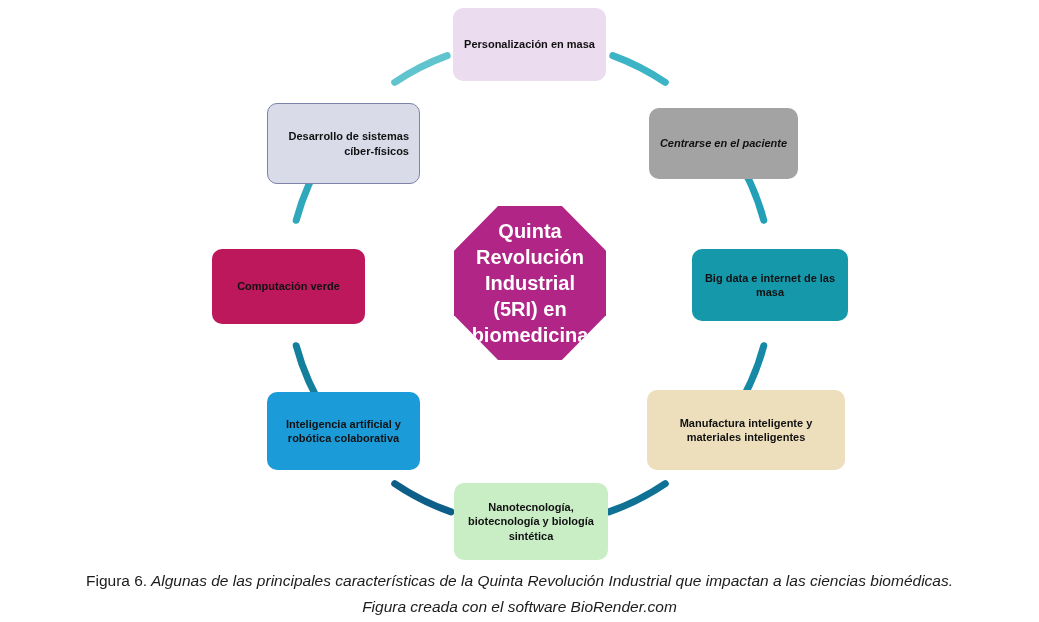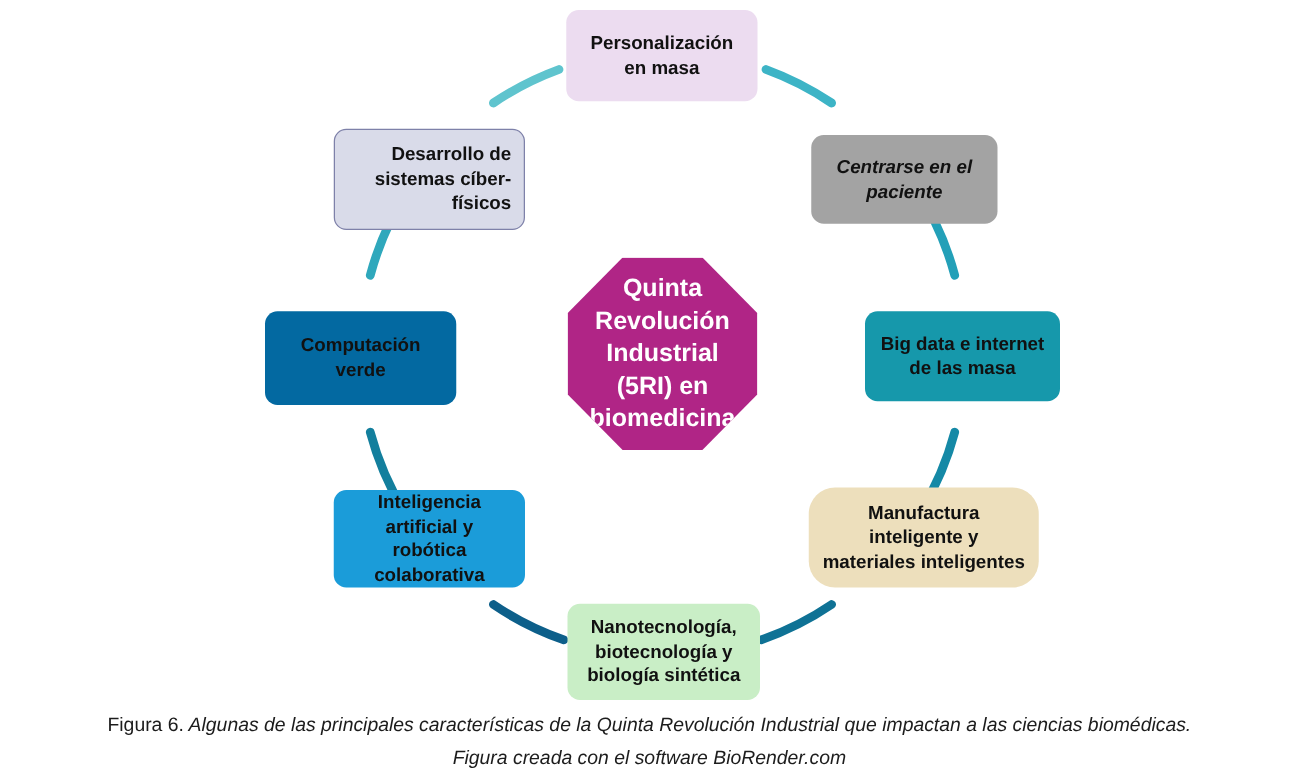--- a/index.html
+++ b/index.html
@@ -10,34 +10,34 @@
     font-family:"Liberation Sans", sans-serif;
     overflow:hidden;
   }
   .arcs{position:absolute;left:0;top:0;}
   .arcs path{fill:none;stroke-width:7;stroke-linecap:round;}
   .node{
     position:absolute;
     display:flex;align-items:center;justify-content:center;
     text-align:center;
     font-weight:700;
-    font-size:15px;
+    font-size:11px;
     line-height:1.3;
     color:#111111;
     border-radius:10px;
     padding:6px 10px;
     box-sizing:border-box;
   }
   .node-personalizacion{left:453px;top:8px;width:153px;height:73px;}
   .node-desarrollo{left:267px;top:103px;width:153px;height:81px;border:1.5px solid #7e81a9;text-align:right;}
   .node-centrarse{left:649px;top:108px;width:149px;height:71px;}
   .node-computacion{left:212px;top:249px;width:153px;height:75px;}
   .node-bigdata{left:692px;top:249px;width:156px;height:72px;}
   .node-inteligencia{left:267px;top:392px;width:153px;height:78px;}
-  .node-manufactura{left:647px;top:390px;width:184px;height:80px;border-radius:21px;}
+  .node-manufactura{left:647px;top:390px;width:198px;height:80px;}
   .node-nanotec{left:454px;top:483px;width:154px;height:77px;}
   .node-center{
     left:454px;top:206px;width:152px;height:154px;
     clip-path:polygon(29% 0%, 71% 0%, 100% 29%, 100% 71%, 71% 100%, 29% 100%, 0% 71%, 0% 29%);
     border-radius:0;
     color:#ffffff;
     font-size:20px;
     line-height:1.3;
     padding:10px 22px;
   }
@@ -73,21 +73,21 @@
   </div>
 
   <div class="node node-desarrollo" style="background: rgb(217, 219, 233);">
     <span>Desarrollo de sistemas cíber-físicos</span>
   </div>
 
   <div class="node node-centrarse" style="background: #a3a3a3; font-style: italic;">
     <span>Centrarse en el paciente</span>
   </div>
 
-  <div class="node node-computacion" style="background: #0369a1;">
+  <div class="node node-computacion" style="background: #be185d;">
     <span>Computación verde</span>
   </div>
 
   <div class="node node-bigdata" style="background: rgb(22, 152, 171);">
     <span>Big data e internet de las masa</span>
   </div>
 
   <div class="node node-center" style="background: rgb(176, 37, 134);">
     <span>Quinta Revolución Industrial (5RI) en biomedicina</span>
   </div>

